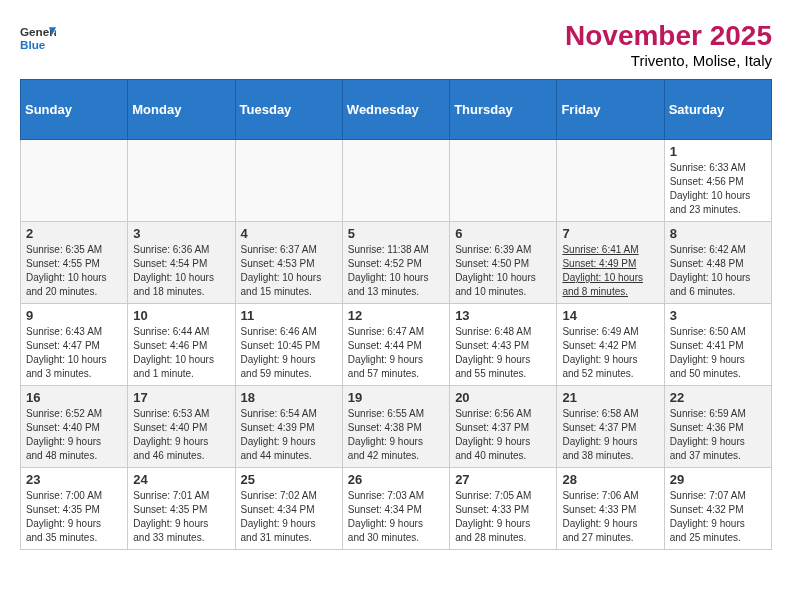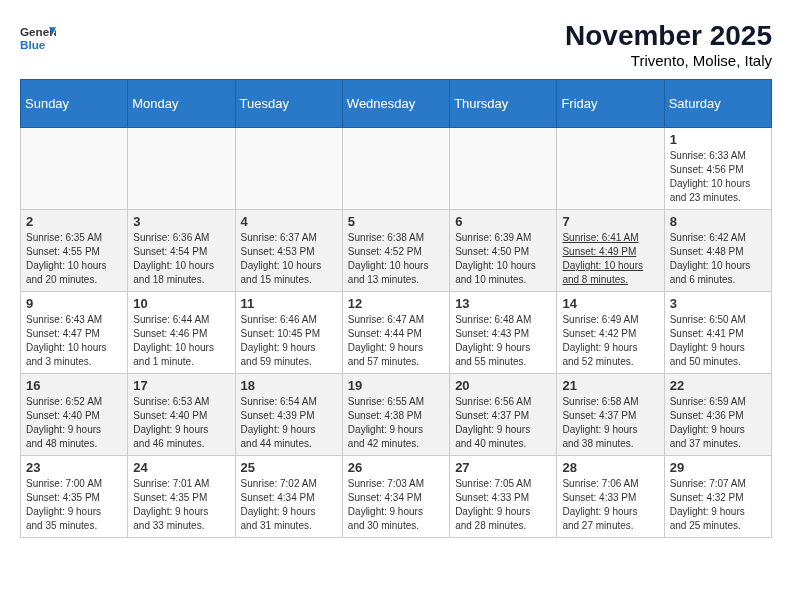--- a/index.html
+++ b/index.html
@@ -24,37 +24,37 @@
     .logo-icon {
       width: 36px;
       height: 36px;
     }
     .title-block {
       text-align: right;
     }
     .month-year {
       font-size: 28px;
       font-weight: bold;
-      color: #0f172a;
+      color: #be185d;
     }
     .location {
       font-size: 15px;
       color: #000000;
     }
     .calendar {
       width: 100%;
       border-collapse: collapse;
       border: 1px solid #ccc;
     }
     .calendar th {
       background-color: #2979c8;
       color: #fff;
       font-size: 13px;
-      font-weight: normal;
-      padding: 16px 4px;
+      font-weight: bold;
+      padding: 22px 4px;
       text-align: left;
       border: 1px solid #1a5fa8;
     }
     .calendar td {
       border: 1px solid #ccc;
       vertical-align: top;
       padding: 4px 5px;
       width: 107px;
       min-height: 80px;
       font-size: 10.5px;
@@ -144,21 +144,21 @@
         </td>
         <td>
           <div class="day-number">4</div>
           <div class="day-info" style="white-space: pre-line;">Sunrise: 6:37 AM
 Sunset: 4:53 PM
 Daylight: 10 hours
 and 15 minutes.</div>
         </td>
         <td>
           <div class="day-number">5</div>
-          <div class="day-info" style="white-space: pre-line;">Sunrise: 6:38 AM
+          <div class="day-info" style="white-space: pre-line;">Sunrise: 11:38 AM
 Sunset: 4:52 PM
 Daylight: 10 hours
 and 13 minutes.</div>
         </td>
         <td>
           <div class="day-number">6</div>
           <div class="day-info" style="white-space: pre-line;">Sunrise: 6:39 AM
 Sunset: 4:50 PM
 Daylight: 10 hours
 and 10 minutes.</div>

